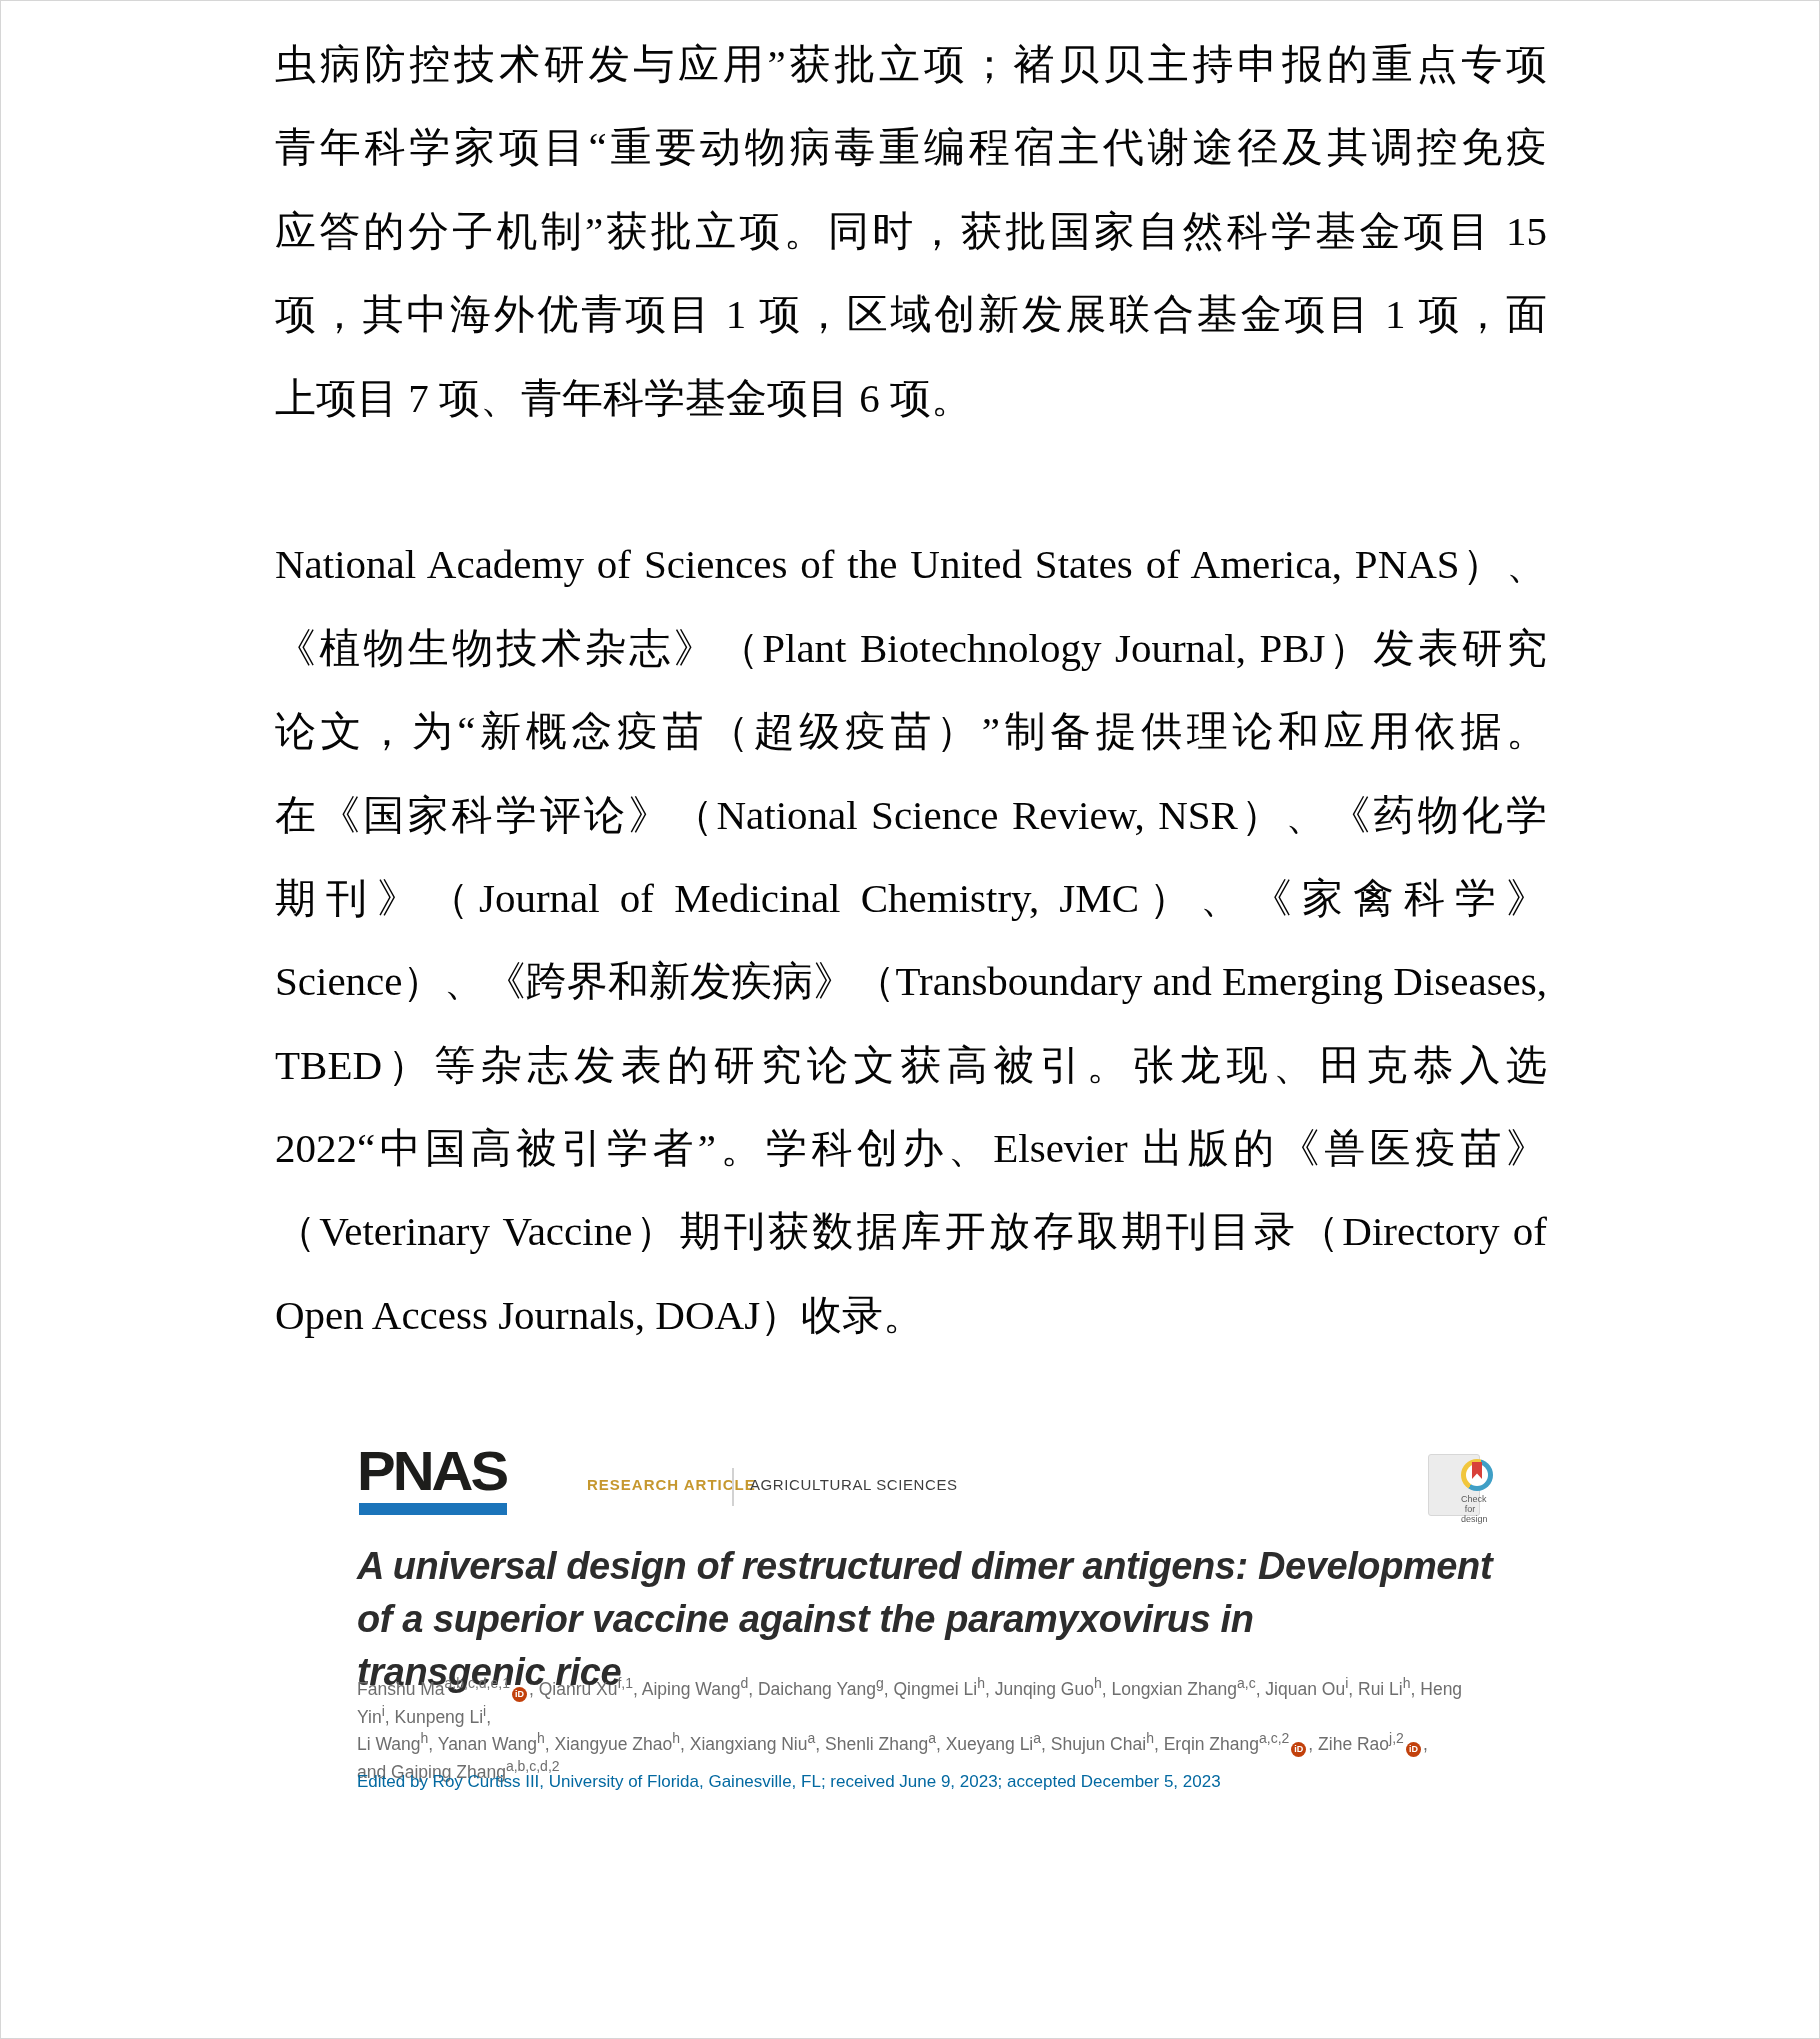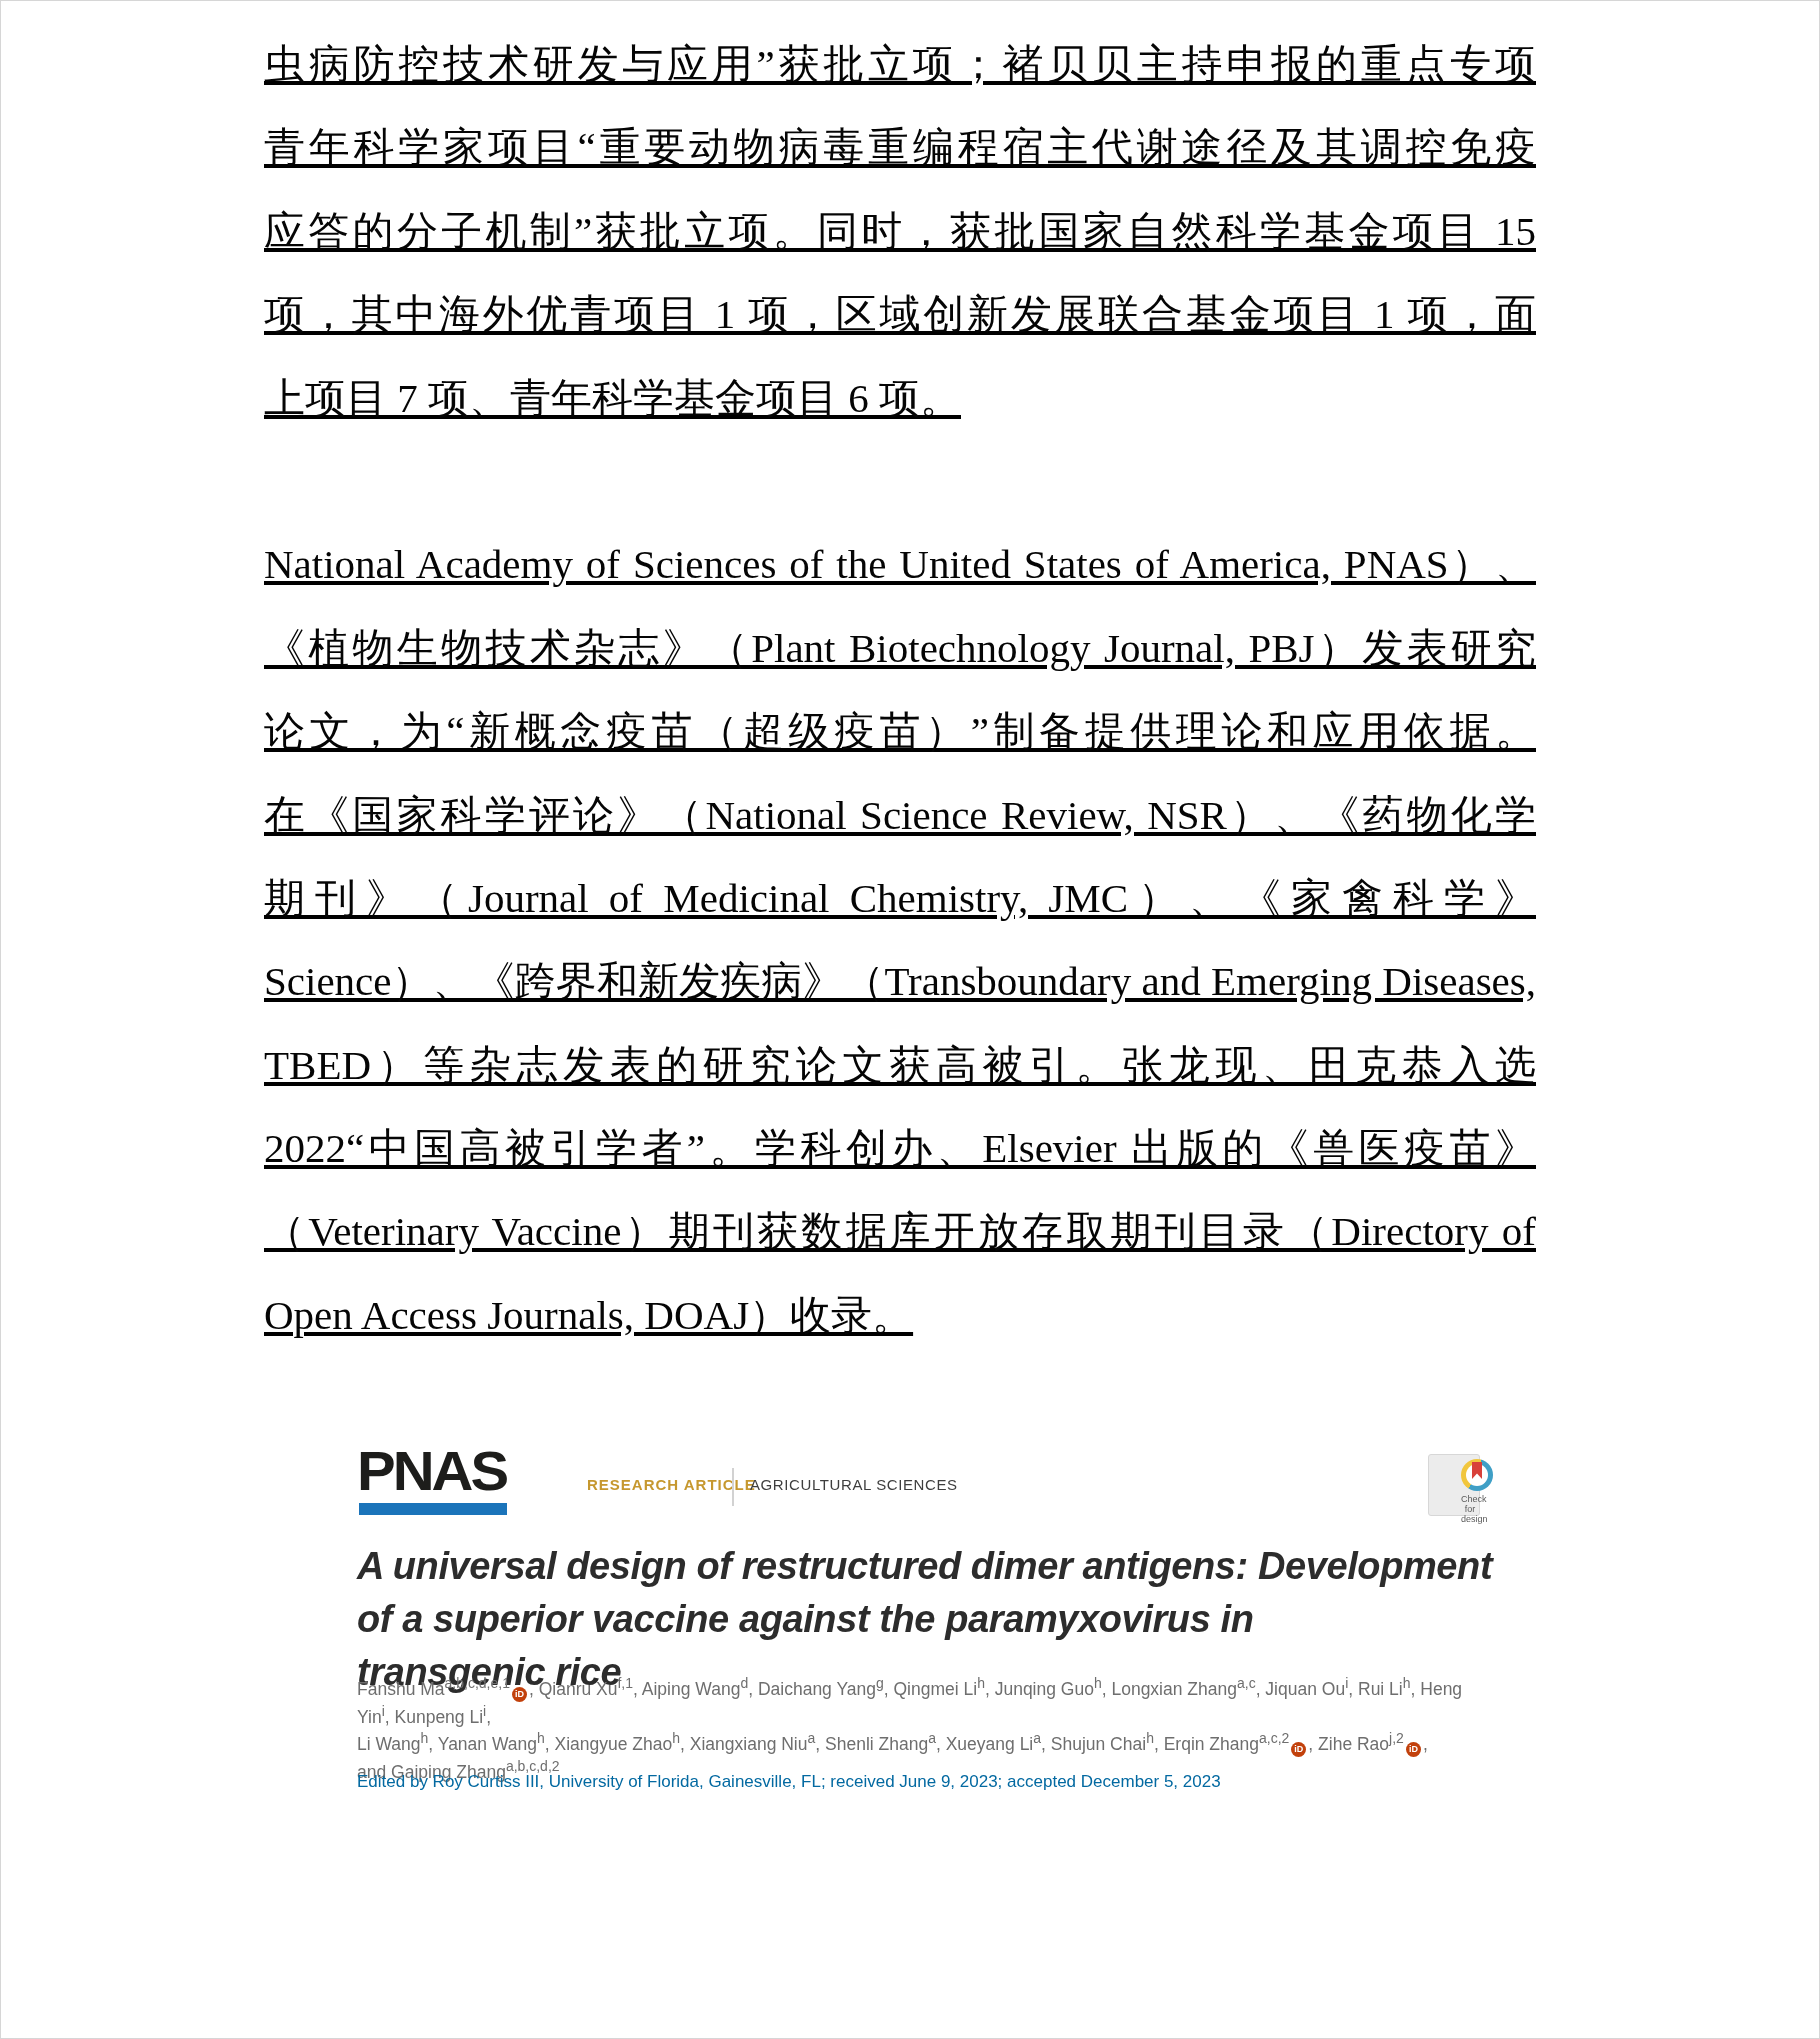--- a/index.html
+++ b/index.html
@@ -2,21 +2,21 @@
 <html><head>
 <meta charset="utf-8">
 <style>
   html,body{margin:0;padding:0;background:#ffffff;}
   .page{
     position:relative;width:1820px;height:2039px;background:#ffffff;
     box-sizing:border-box;border:1px solid #d6d6d6;overflow:hidden;
     font-family:"Liberation Serif","DejaVu Serif",serif;color:#000;
   }
   
-  .bodytext{position:absolute;left:263px;top:22px;width:1272px;text-decoration:underline;}
+  .bodytext{position:absolute;left:274px;top:22px;width:1272px;}
   .tline{
     height:83.4px;line-height:83.4px;font-size:41px;color:#050505;
     text-align:justify;text-align-last:justify;overflow:hidden;white-space:pre-wrap;
   }
   .tline.last{text-align-last:left;}
   .tline.spacer{height:83.4px;}
   .pnum{font-weight:bold;letter-spacing:1px;}
   
   .pnas{position:absolute;left:356px;top:1443px;width:1140px;height:370px;
         font-family:"Liberation Sans","DejaVu Sans",sans-serif;}

